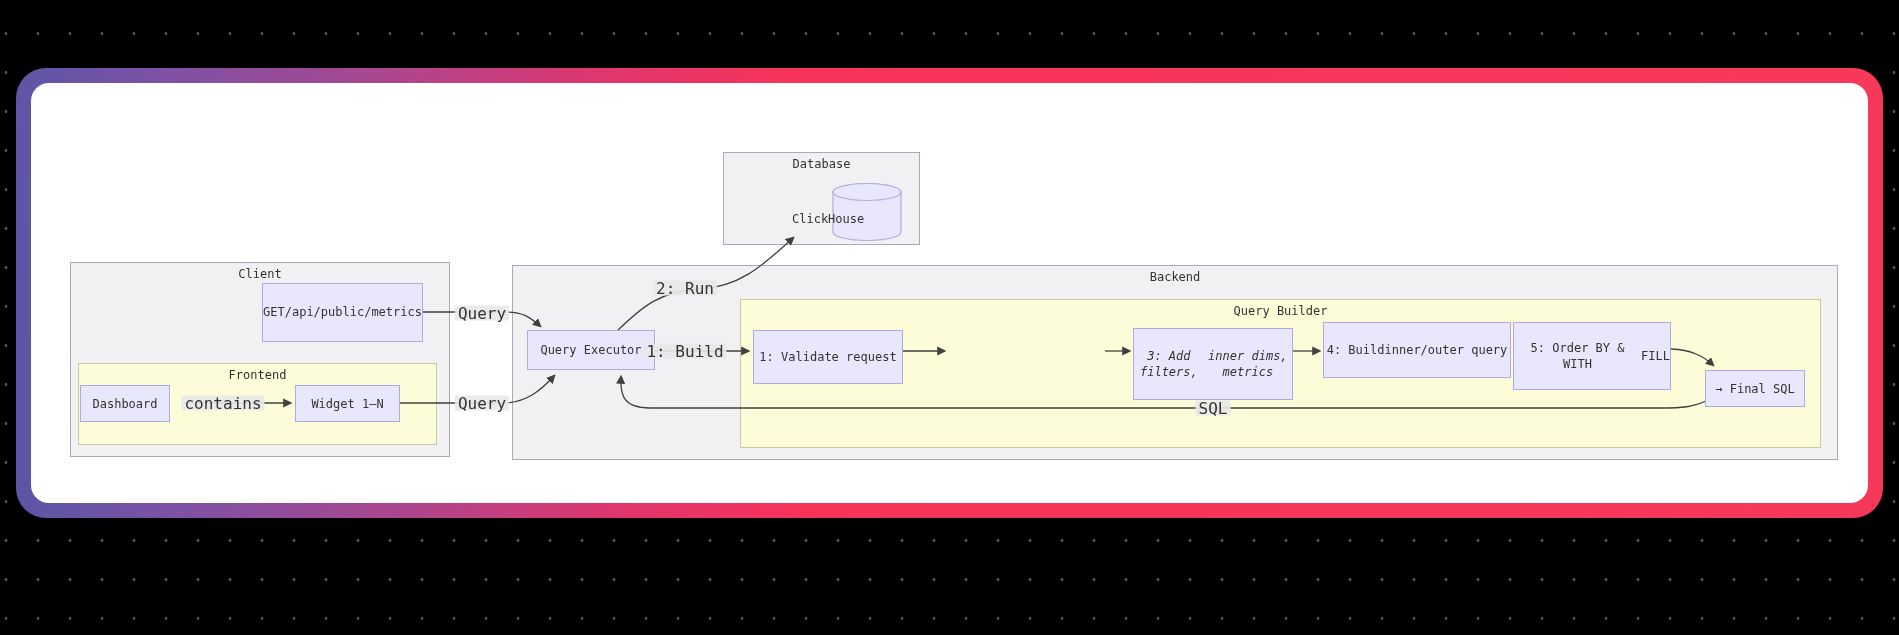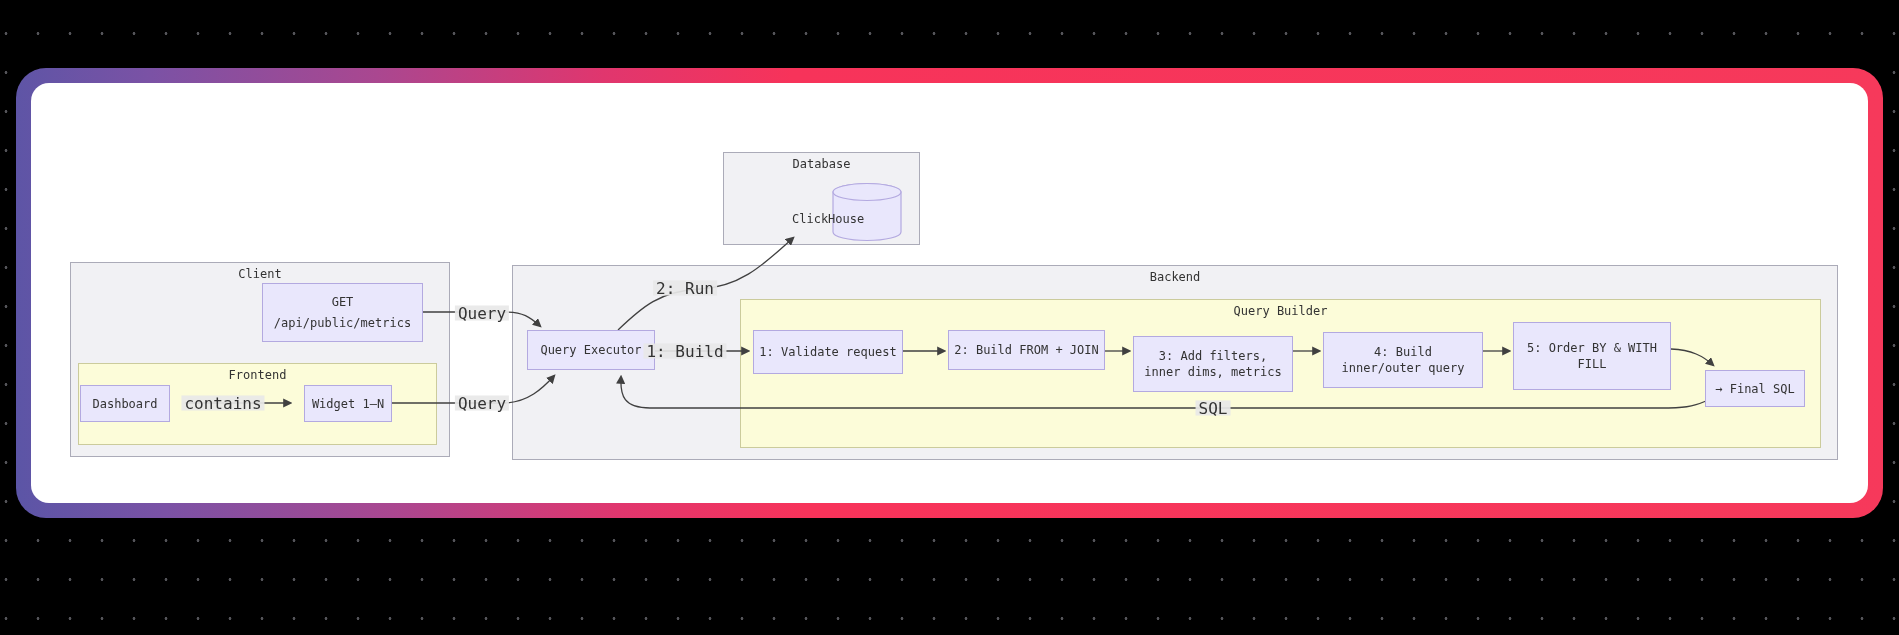--- a/index.html
+++ b/index.html
@@ -30,21 +30,21 @@
     border:1px solid #ababb8; background:#f1f1f4;
   }
   .cluster.yellow { background:#fcfcd9; border-color:#cbcb9c; }
   .cluster-title {
     position:absolute; top:4px; left:0; right:0; text-align:center;
     font-size:12px; color:#333;
   }
   .node {
     position:absolute; background:#e9e7fc; border:1px solid #b3a9e0;
     color:#333; font-size:12px; text-align:center;
-    display:flex; flex-direction:column; align-items:center; justify-content:center;
+    display:flex; flex-direction:row; align-items:center; justify-content:center;
     line-height:16px;
   }
   .node.wide-lines { line-height:21px; }
   .edge-label {
     position:absolute; transform:translate(-50%,-50%);
     background:rgba(232,232,232,0.92); color:#333; font-size:16px;
     padding:0 3px; line-height:15px; white-space:nowrap;
   }
   .cyl { position:absolute; }
   .cyl .cyl-label {
@@ -101,46 +101,43 @@
       </g>
     </svg>
 
     <div class="node wide-lines" style="left:262px; top:283px; width:161px; height:59px;">
       <span>GET</span>
       <span>/api/public/metrics</span>
     </div>
     <div class="node" style="left:80px; top:385px; width:90px; height:37px;">
       <span>Dashboard</span>
     </div>
-    <div class="node" style="left:295px; top:385px; width:88px; height:37px;margin-left:9px;">
+    <div class="node" style="left:295px; top:385px; width:105px; height:37px;">
       <span>Widget 1–N</span>
     </div>
 
     <div class="cyl" style="left:792px; top:182px; width:70px; height:60px;padding-left:40px;">
       <svg width="70" height="60" viewBox="0 0 70 60">
         <path d="M1,10 A34,8.5 0 0 1 69,10 L69,50 A34,8.5 0 0 1 1,50 Z" fill="#e9e7fc" stroke="#b3a9e0" stroke-width="1.2"></path>
         <ellipse cx="35" cy="10" rx="34" ry="8.5" fill="#e9e7fc" stroke="#b3a9e0" stroke-width="1.2"></ellipse>
       </svg>
       <span class="cyl-label">ClickHouse</span>
     </div>
 
     <div class="node" style="left:527px; top:330px; width:128px; height:40px;">
       <span>Query Executor</span>
     </div>
-    <div class="node" style="left:753px; top:330px; width:150px; height:44px;">
+    <div class="node" style="left:753px; top:330px; width:150px; height:54px;">
       <span>1: Validate request</span>
     </div>
-    <div class="node" style="left:948px; top:330px; width:157px; height:40px;">
-      <span>2: Build FROM + JOIN</span>
-    </div>
-    <div class="node" style="left:1133px; top:336px; width:160px; height:56px;">
+    <div class="node" style="left:1133px; top:328px; width:160px; height:72px;font-style:italic;">
       <span>3: Add filters,</span>
       <span>inner dims, metrics</span>
     </div>
-    <div class="node" style="left:1323px; top:332px; width:160px; height:56px;">
+    <div class="node" style="left:1323px; top:322px; width:188px; height:56px;">
       <span>4: Build</span>
       <span>inner/outer query</span>
     </div>
     <div class="node" style="left:1513px; top:322px; width:158px; height:68px;">
       <span>5: Order BY &amp; WITH</span>
       <span>FILL</span>
     </div>
     <div class="node" style="left:1705px; top:370px; width:100px; height:37px;">
       <span>→ Final SQL</span>
     </div>

